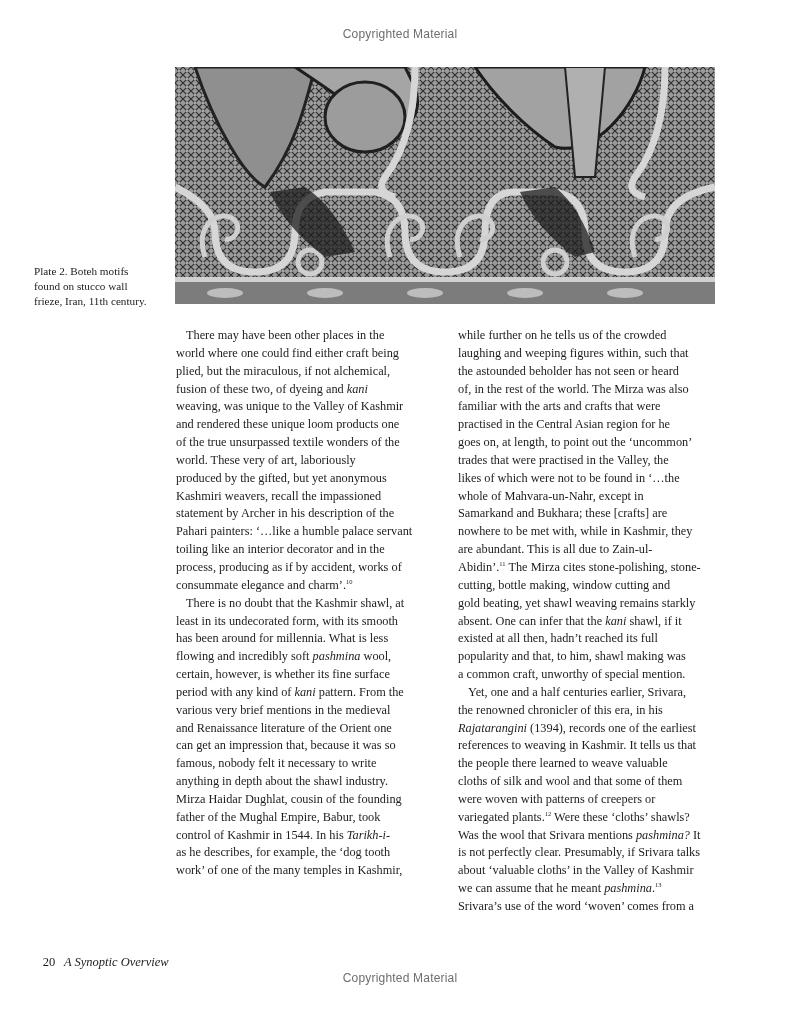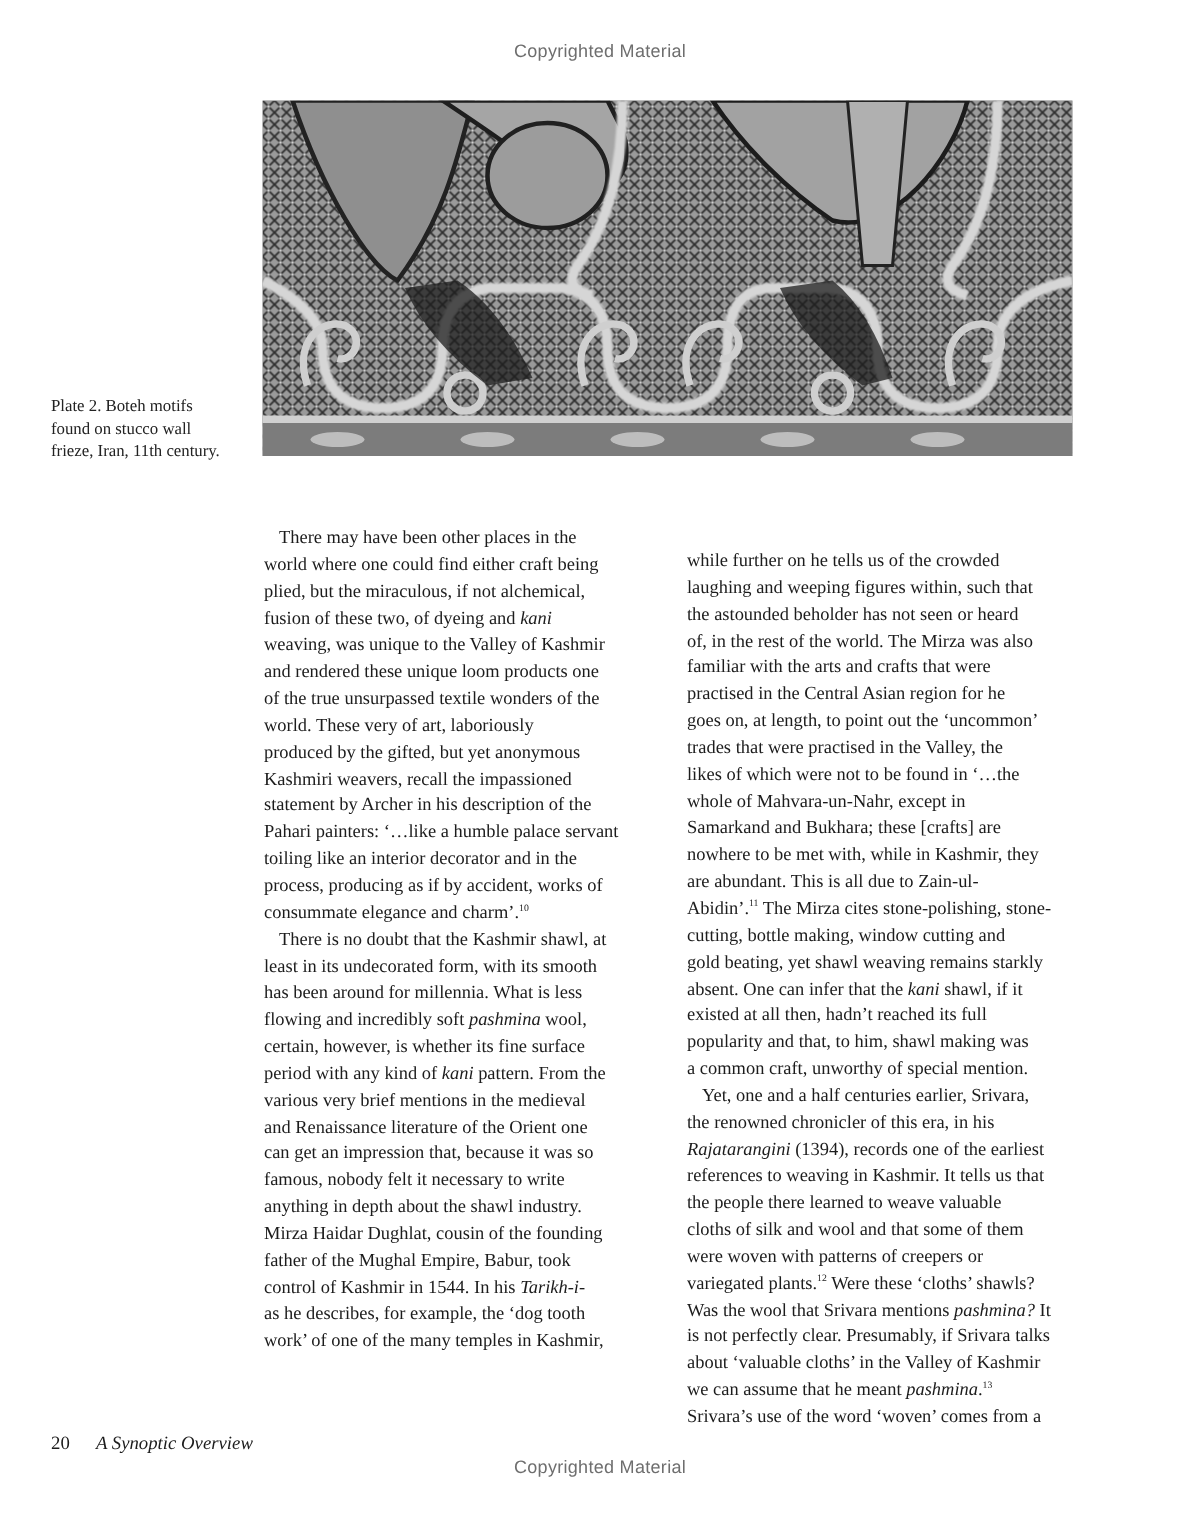--- a/index.html
+++ b/index.html
@@ -8,30 +8,30 @@
   .watermark { position: absolute; left: 0; width: 800px; text-align: center;
                font-family: "Liberation Sans", "DejaVu Sans", sans-serif;
                font-size: 12px; color: #6e6e6e; letter-spacing: 0.2px; }
   .wm-top { top: 27px; }
   .wm-bottom { top: 971px; }
   .plate { position: absolute; left: 175px; top: 67px; width: 540px; height: 237px;
            background: #8a8a8a; overflow: hidden; }
   .plate svg { display: block; }
   .caption { position: absolute; left: 34px; top: 264px; width: 140px;
              font-size: 11.2px; line-height: 15px; color: #222; }
-  .col { position: absolute; top: 350px; width: 256px; font-size: 12.3px;
+  .col { position: absolute; top: 327px; width: 256px; font-size: 12.3px;
          line-height: 17.85px; color: #1c1c1c; }
   .col-left { left: 176px; }
-  .col-right { left: 458px; margin-top: 15px; }
+  .col-right { left: 458px; }
   .line { white-space: nowrap; height: 17.85px; }
   .indent { padding-left: 10px; }
   .ital { font-style: italic; }
   sup.fn { font-size: 6.5px; vertical-align: 5px; line-height: 0; }
   .folio { position: absolute; top: 955px; left: 34px; font-size: 12.5px; color: #1c1c1c; }
-  .folio .num { display: inline-block; width: 30px; }
+  .folio .num { display: inline-block; width: 30px; text-align: center; }
   .folio .running { font-style: italic; }
 </style>
 </head>
 <body>
 
 <div class="watermark wm-top">Copyrighted Material</div>
 
 <div class="plate">
   <svg width="540" height="237" viewBox="0 0 540 237">
     <defs>

